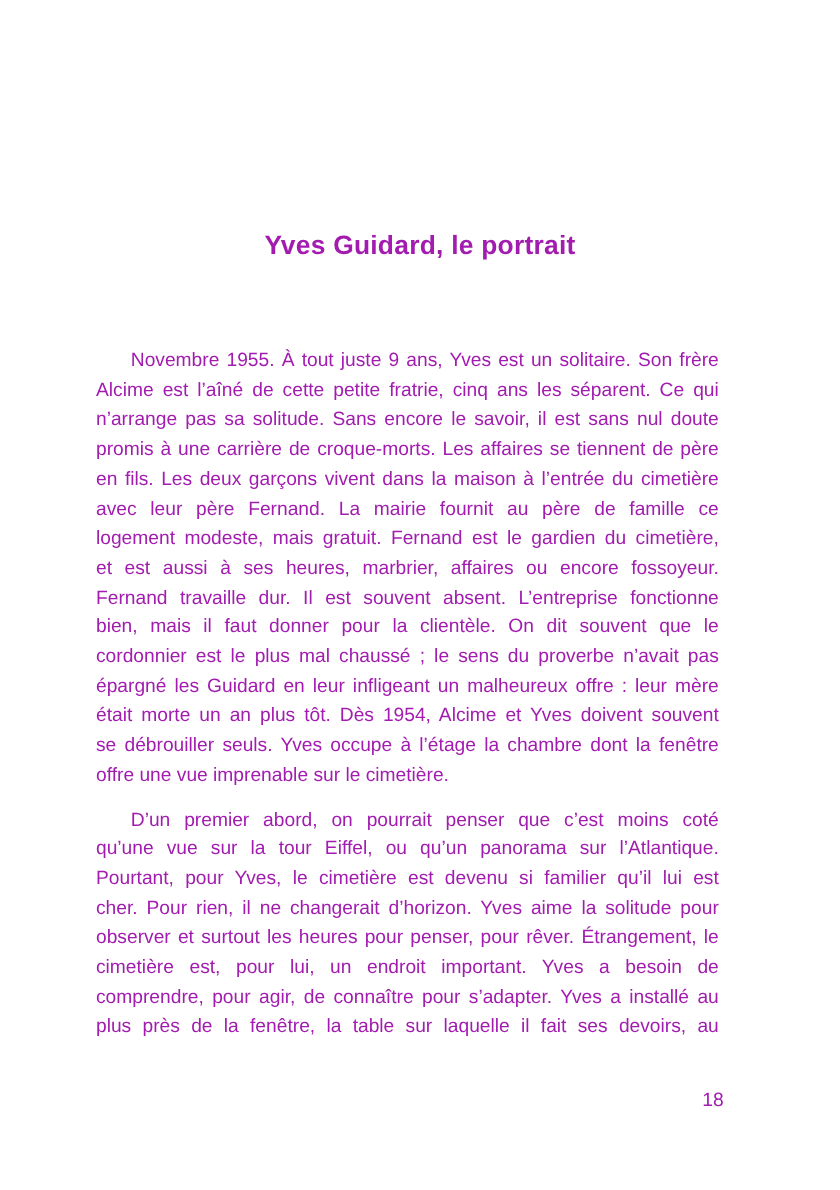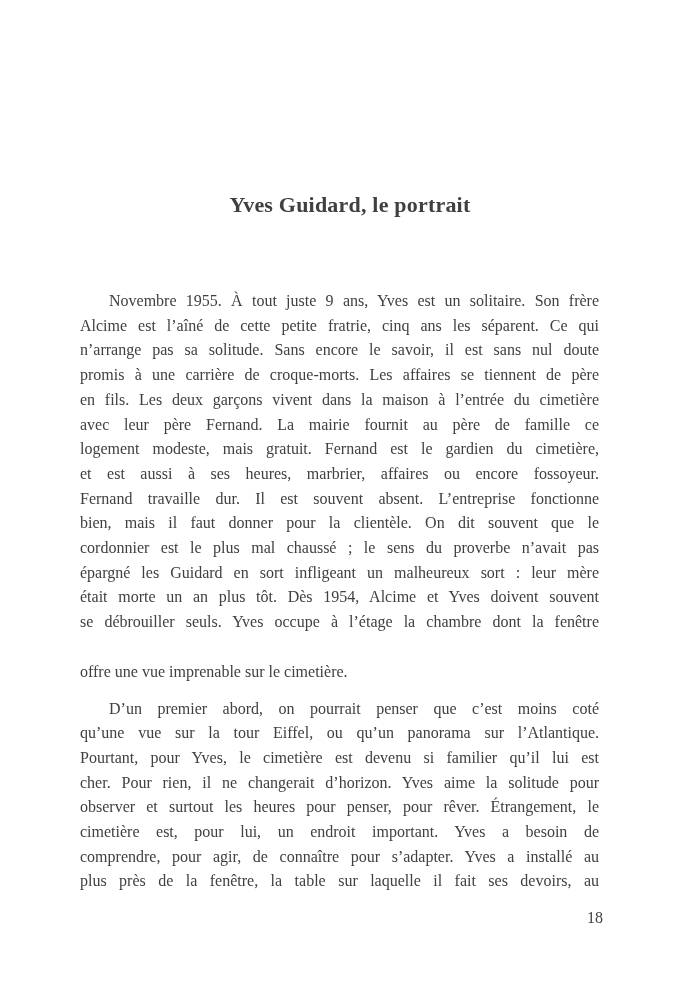--- a/index.html
+++ b/index.html
@@ -5,22 +5,22 @@
   html, body {
     margin: 0;
     padding: 0;
     background: #ffffff;
   }
   .page {
     position: relative;
     width: 700px;
     height: 992px;
     background: #ffffff;
-    font-family: Liberation Serif, serif;
-    color: #404040;
+    font-family: Liberation Sans, sans-serif;
+    color: #a21caf;
     overflow: hidden;
   }
   .title {
     position: absolute;
     top: 194px;
     left: 0;
     right: 0;
     text-align: center;
     font-size: 22px;
     font-weight: bold;
@@ -38,21 +38,20 @@
     line-height: 24.7px;
     text-align: justify;
     text-align-last: justify;
     white-space: normal;
   }
   .para .line.first {
     text-indent: 29px;
   }
   .para .line.lastfree {
     text-align-last: left;
-    margin-top: 25px;
   }
   .para + .para {
     margin-top: 12px;
   }
   .page-number {
     position: absolute;
     top: 906px;
     right: 97px;
     font-size: 16px;
     line-height: 24.7px;
@@ -72,21 +71,21 @@
       <div class="line">Alcime est l’aîné de cette petite fratrie, cinq ans les séparent. Ce qui</div>
       <div class="line">n’arrange pas sa solitude. Sans encore le savoir, il est sans nul doute</div>
       <div class="line">promis à une carrière de croque-morts. Les affaires se tiennent de père</div>
       <div class="line">en fils. Les deux garçons vivent dans la maison à l’entrée du cimetière</div>
       <div class="line">avec leur père Fernand. La mairie fournit au père de famille ce</div>
       <div class="line">logement modeste, mais gratuit. Fernand est le gardien du cimetière,</div>
       <div class="line">et est aussi à ses heures, marbrier, affaires ou encore fossoyeur.</div>
       <div class="line">Fernand travaille dur. Il est souvent absent. L’entreprise fonctionne</div>
       <div class="line">bien, mais il faut donner pour la clientèle. On dit souvent que le</div>
       <div class="line">cordonnier est le plus mal chaussé ; le sens du proverbe n’avait pas</div>
-      <div class="line">épargné les Guidard en sort infligeant un malheureux sort : leur mère</div>
+      <div class="line">épargné les Guidard en leur infligeant un malheureux offre : leur mère</div>
       <div class="line">était morte un an plus tôt. Dès 1954, Alcime et Yves doivent souvent</div>
       <div class="line">se débrouiller seuls. Yves occupe à l’étage la chambre dont la fenêtre</div>
       <div class="line lastfree">offre une vue imprenable sur le cimetière.</div>
     </div>
 
     <div class="para">
       <div class="line first">D’un premier abord, on pourrait penser que c’est moins coté</div>
       <div class="line">qu’une vue sur la tour Eiffel, ou qu’un panorama sur l’Atlantique.</div>
       <div class="line">Pourtant, pour Yves, le cimetière est devenu si familier qu’il lui est</div>
       <div class="line">cher. Pour rien, il ne changerait d’horizon. Yves aime la solitude pour</div>

